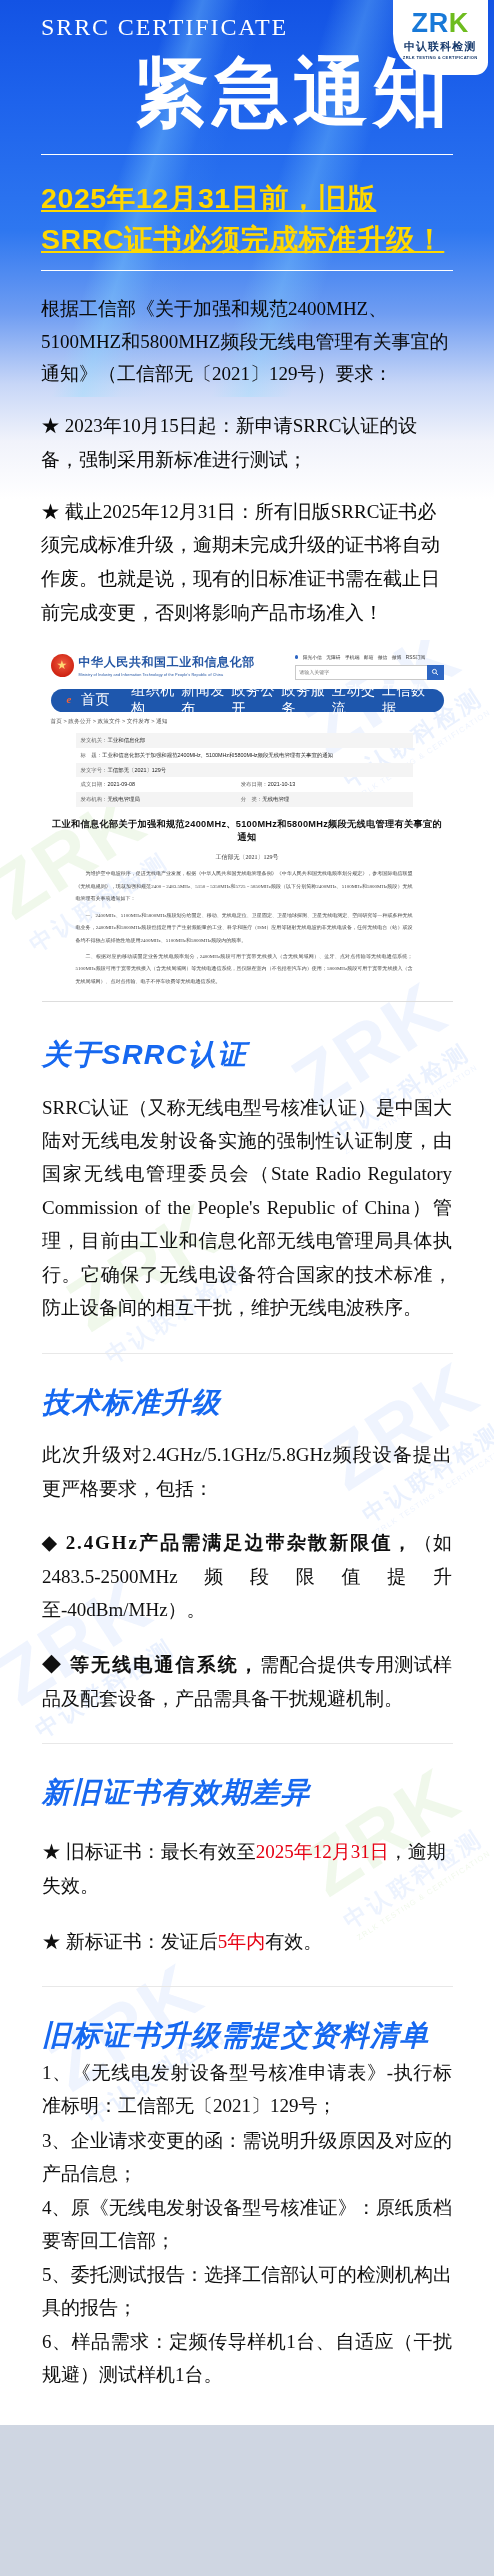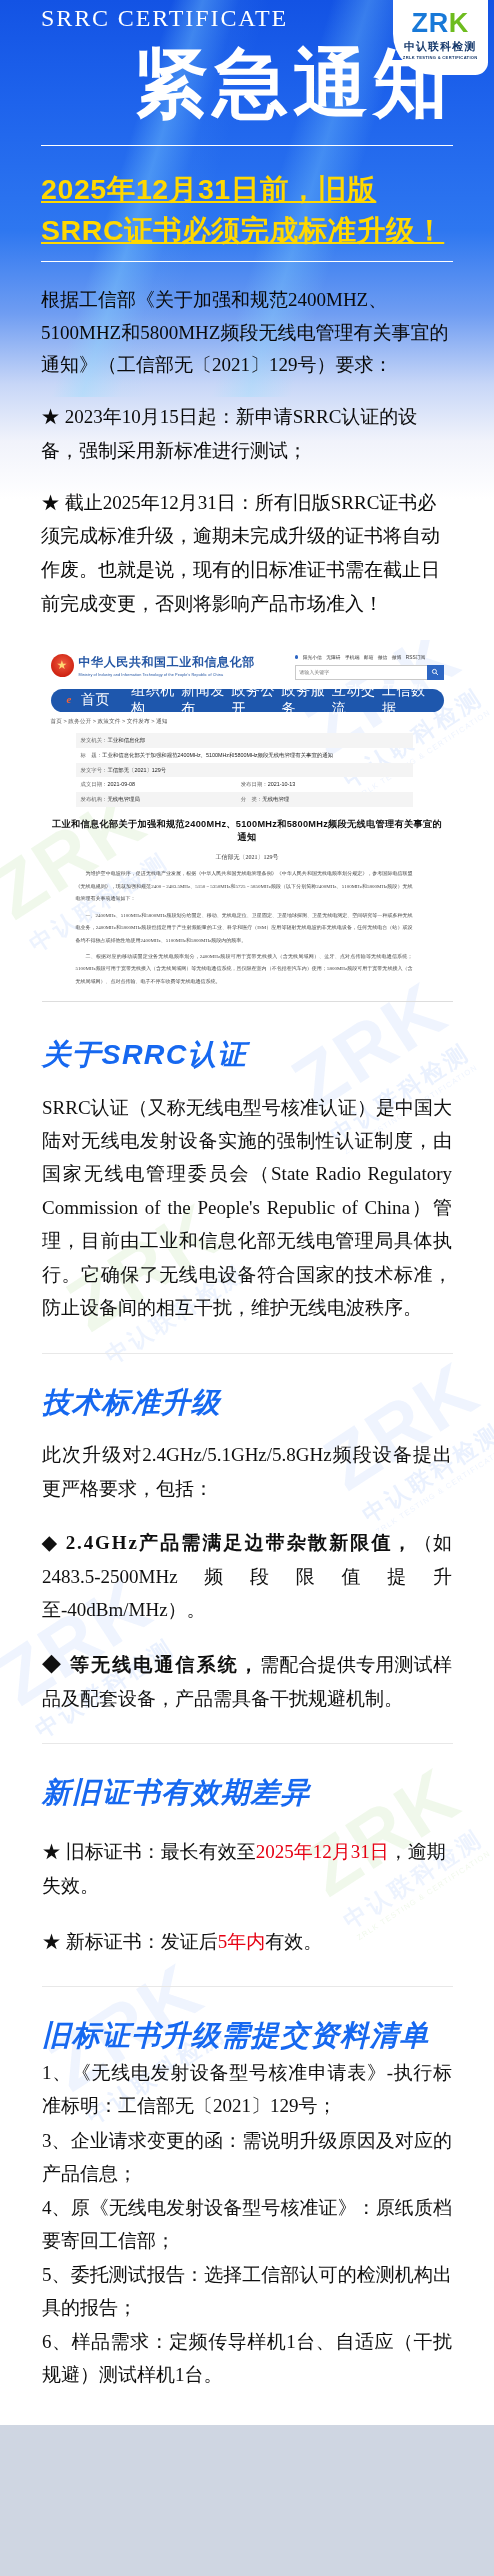--- a/index.html
+++ b/index.html
@@ -20,21 +20,21 @@
   .wm-green .wm-en { color:rgba(110,190,60,.10); }
   .wm-white .wm-abbr { color:rgba(255,255,255,.10); }
   .wm-white .wm-cn { color:rgba(255,255,255,.12); }
   .wm-white .wm-en { color:rgba(255,255,255,.10); }
 
   
   .hero { position:relative; height:640px; padding:0 41px; overflow:hidden; z-index:1;
     background:linear-gradient(180deg,#1353e4 0%,#1e63ec 16%,#2e77f0 36%,#6f9df2 49%,#c7d6f7 60%,#f1f3fb 69%,#ffffff 78%); }
   .hero::before { content:""; position:absolute; left:0; top:0; width:100%; height:62%; pointer-events:none;
     background:linear-gradient(107deg,transparent 28%,rgba(140,220,255,.35) 33%,rgba(140,220,255,.05) 39%,transparent 44%,transparent 54%,rgba(140,220,255,.30) 60%,transparent 67%); }
-  .eyebrow { position:relative; padding-top:5px; color:#ffffff; font-family:"Liberation Serif", serif; font-size:24px; letter-spacing:1.9px; }
+  .eyebrow { position:relative; padding-top:14px; color:#ffffff; font-family:"Liberation Serif", serif; font-size:24px; letter-spacing:1.9px; }
   .brand-badge { position:absolute; top:0; right:6.3px; width:95px; height:75px; background:#ffffff;
     border-radius:0 0 12.7px 41px; text-align:center; padding-top:10px; z-index:3; }
   .brand-abbr { font-size:27px; font-weight:900; letter-spacing:0.6px; line-height:1; }
   .brand-abbr .zr { color:#1879d8; }
   .brand-abbr .k  { color:#6ebc1e; }
   .brand-cn { margin-top:2.5px; font-size:10.8px; font-weight:900; color:#15386b; letter-spacing:1.3px; }
   .brand-en { margin-top:1.9px; font-size:4.1px; font-weight:700; color:#15386b; letter-spacing:0.3px; }
   .hero-title { position:relative; margin-top:7.6px; color:#ffffff; font-size:75px; font-weight:900; letter-spacing:5px; line-height:1.15;text-align:right; }
   .hero-rule { position:relative; border:0; border-top:1.3px solid #ffffff; margin-top:19px; }
   .hero-alert { position:relative; margin-top:23px; color:#ffd800; font-size:28.5px; font-weight:800; line-height:1.45; letter-spacing:0.6px;text-decoration:underline; }

